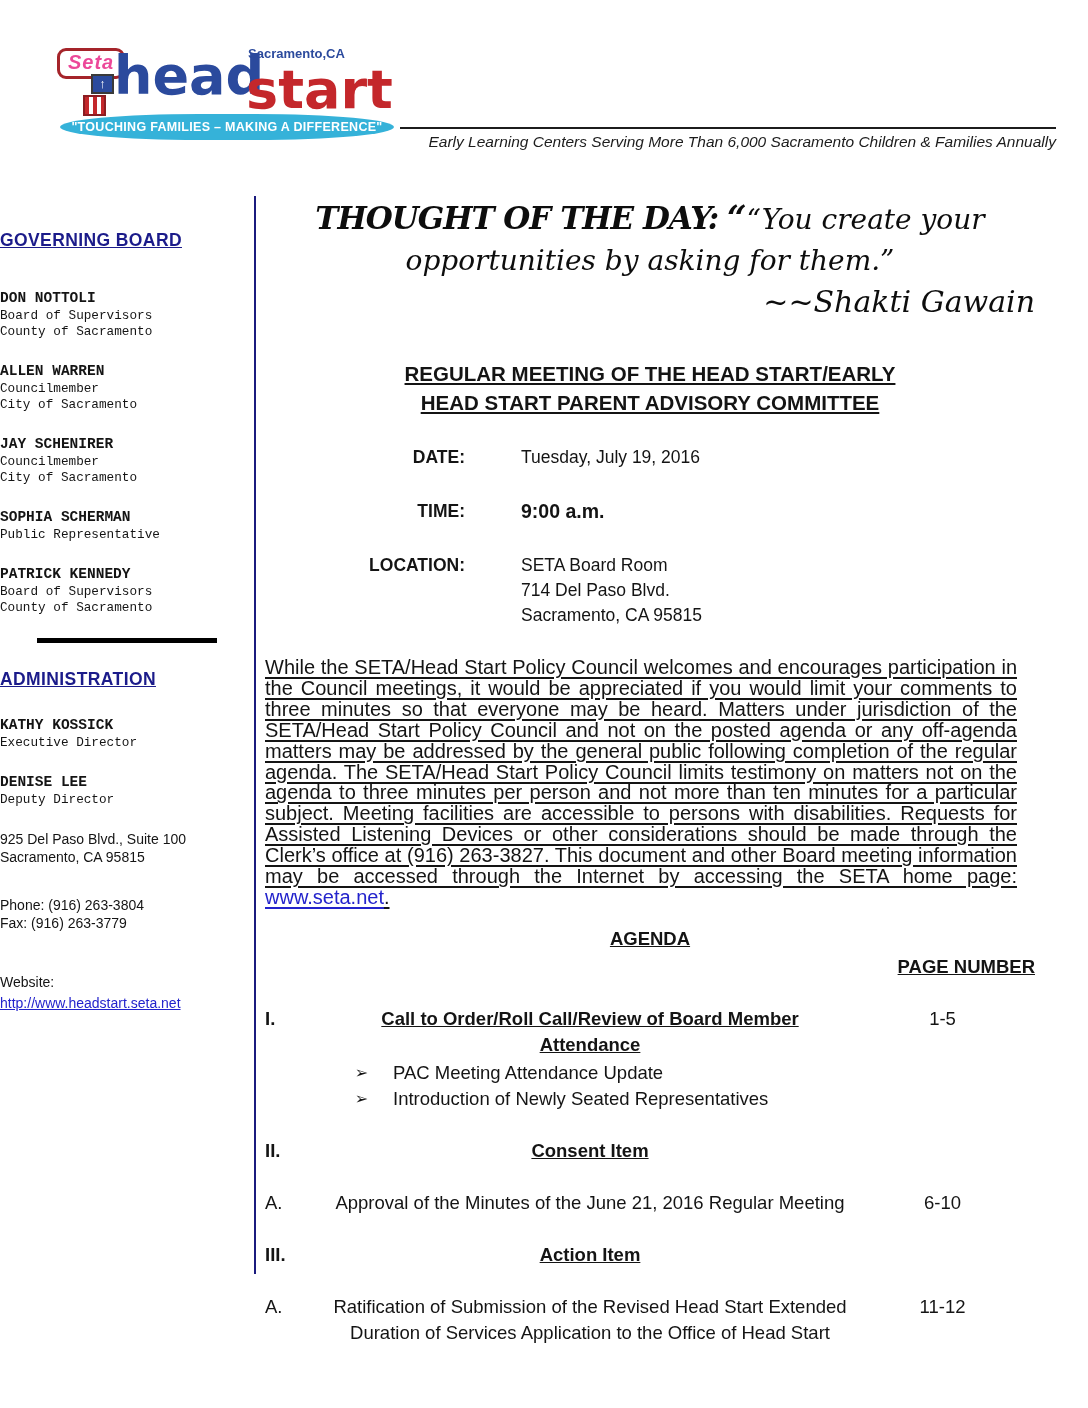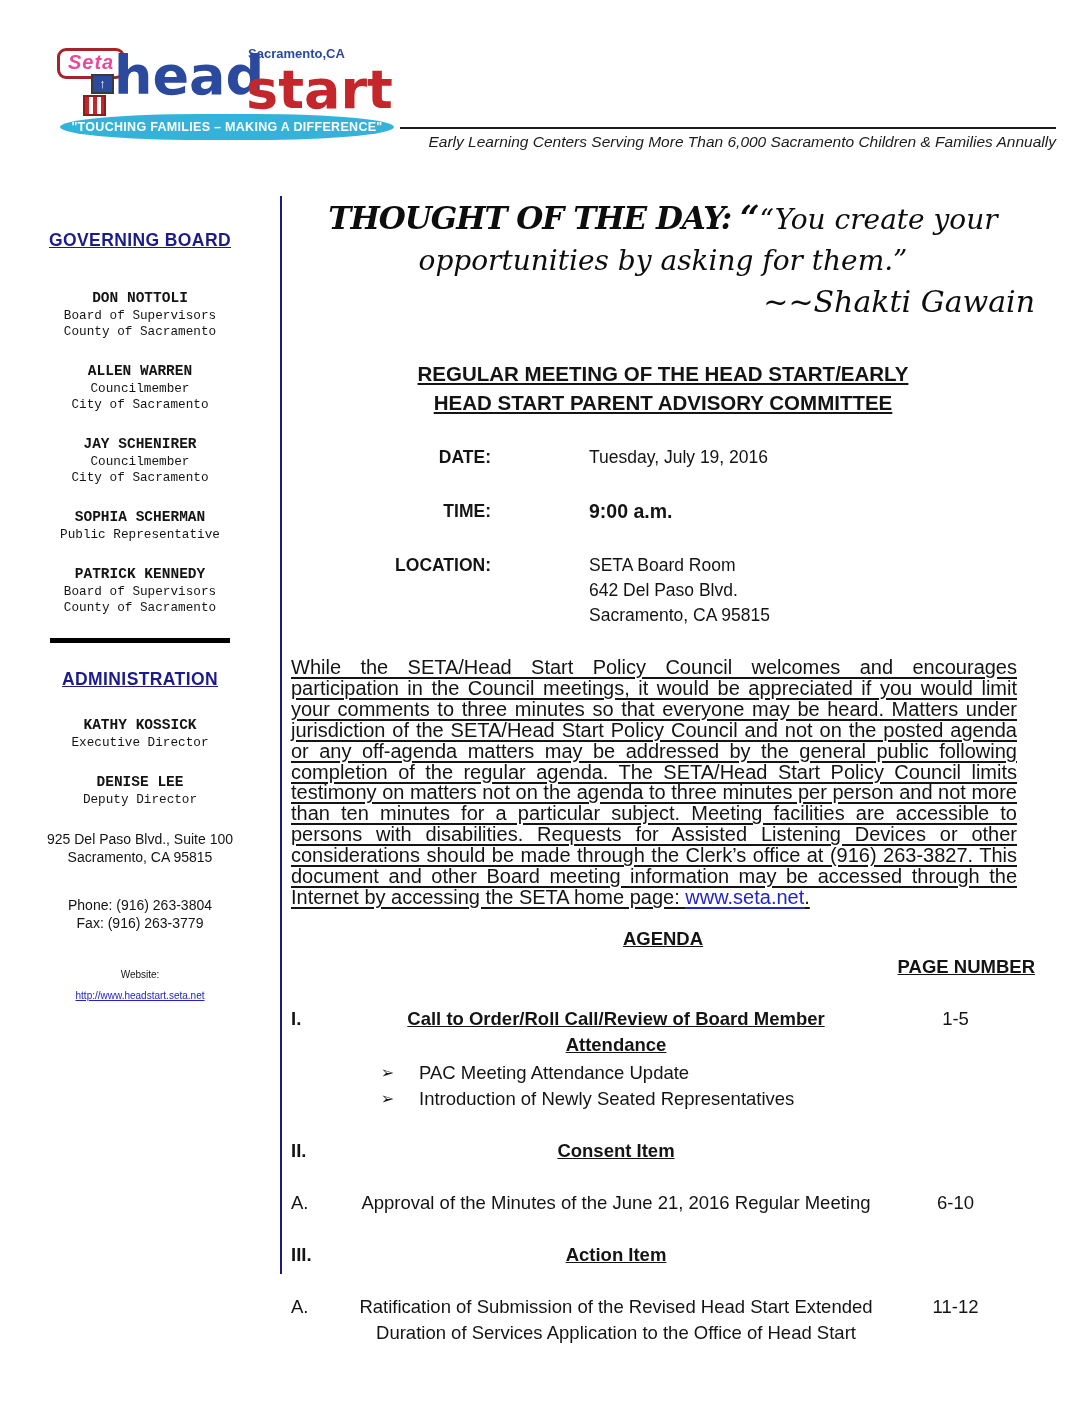--- a/index.html
+++ b/index.html
@@ -25,50 +25,50 @@
                font-family:"DejaVu Sans", sans-serif; }
   .banner { position:absolute; left:8px; top:78px; width:334px; height:26px; background:#35b2d9;
             border-radius:50% / 60%; color:#fff; font-weight:bold; font-size:12.5px; text-align:center;
             line-height:26px; letter-spacing:0.3px; }
   .header-rule { position:absolute; left:400px; top:127px; width:656px; height:2px; background:#1c1c1c; }
   .tagline { position:absolute; left:396px; top:133px; width:660px; text-align:right; font-style:italic;
              font-size:15.5px; color:#1c1c1c; }
 
   
   .columns { display:flex; align-items:flex-start; }
-  .sidebar { width:280px; text-align:center; padding-top:44px; flex:none; }
+  .sidebar { width:254px; padding-top:44px; flex:none; }
   .vline { width:2px; height:1078px; background:#1b1b7e; margin-top:10px; flex:none; }
   .main { flex:1; padding:8px 53px 0 9px; }
 
   
   .side-title { color:#1b1b8a; font-size:17.5px; font-weight:bold; text-decoration:underline; letter-spacing:0.4px; }
   .gov-title { margin-bottom:38px; }
   .admin-title { margin-bottom:26px; }
   .member { margin-bottom:22px;font-family:Liberation Mono, monospace; }
   .member-name { font-weight:bold; font-size:14.5px; line-height:19px; }
   .member-line { font-size:12.7px; line-height:16px; }
   .thick-rule { width:180px; height:5px; background:#000; margin:22px auto 26px; }
   .side-address { font-size:14px; line-height:18px; margin-top:16px; }
   .side-phone { font-size:14px; line-height:18px; margin-top:30px; }
-  .side-web { font-size:10px; line-height:21px; margin-top:32px; }
+  .side-web { font-size:14px; line-height:21px; margin-top:40px; }
   .side-web a, .notice a { color:#2323cc; text-decoration:underline; cursor:pointer; }
 
   
   .thought { font-family:"DejaVu Serif", serif; font-style:italic; margin-top:2px; color:#0d0d0d; }
   .thought-line1 { text-align:center; font-size:28px; line-height:42px; }
   .thought-label { font-weight:bold; font-size:31px; letter-spacing:-1px; }
   .big-quote { font-weight:bold; font-size:34px; }
   .thought-line2 { text-align:center; font-size:28px; line-height:40px; }
   .thought-attr { text-align:right; font-size:30px; line-height:42px; }
 
   .meeting-title { margin-top:36px; text-align:center; font-size:20.5px; font-weight:bold;
                    text-decoration:underline; line-height:29px; }
 
   .details { margin-top:28px; }
-  .detail-row { display:flex; margin-bottom:29px;gap:42px; }
+  .detail-row { display:flex; margin-bottom:29px; }
   .detail-label { width:200px; text-align:right; font-weight:bold; font-size:17.5px; line-height:25px; }
   .detail-value { margin-left:56px; font-size:17.5px; line-height:25px; }
   .detail-value.time { font-weight:bold; font-size:19.5px; }
 
   .notice { margin-top:4px; margin-right:18px; font-size:20px; line-height:20.9px; text-align:justify;
             text-decoration:underline; text-underline-offset:3px; }
 
   .agenda-head { margin-top:20px; text-align:center; font-size:18.5px; font-weight:bold; text-decoration:underline; }
   .page-number-head { margin-top:6px; text-align:right; font-size:18.5px; font-weight:bold; text-decoration:underline; }
 
@@ -187,21 +187,21 @@
           <div class="detail-value">Tuesday, July 19, 2016</div>
         </div>
         <div class="detail-row">
           <div class="detail-label">TIME:</div>
           <div class="detail-value time">9:00 a.m.</div>
         </div>
         <div class="detail-row">
           <div class="detail-label">LOCATION:</div>
           <div class="detail-value">
             <div>SETA Board Room</div>
-            <div>642 Del Paso Blvd.</div>
+            <div>714 Del Paso Blvd.</div>
             <div>Sacramento, CA  95815</div>
           </div>
         </div>
       </div>
 
       <p class="notice"><span>While the SETA/Head Start Policy Council welcomes and encourages participation in the Council meetings, it would be appreciated if you would limit your comments to three minutes so that everyone may be heard.  Matters under jurisdiction of the SETA/Head Start Policy Council and not on the posted agenda or any off-agenda matters may be addressed by the general public following completion of the regular agenda.  The SETA/Head Start Policy Council limits testimony on matters not on the agenda to three minutes per person and not more than ten minutes for a particular subject. Meeting facilities are accessible to persons with disabilities. Requests for Assisted Listening Devices or other considerations should be made through the Clerk’s office at (916) 263-3827.  This document and other Board meeting information may be accessed through the Internet by accessing the SETA home page: </span><a>www.seta.net</a><span>.</span></p>
 
       <div class="agenda-head">AGENDA</div>
       <div class="page-number-head">PAGE NUMBER</div>
 

